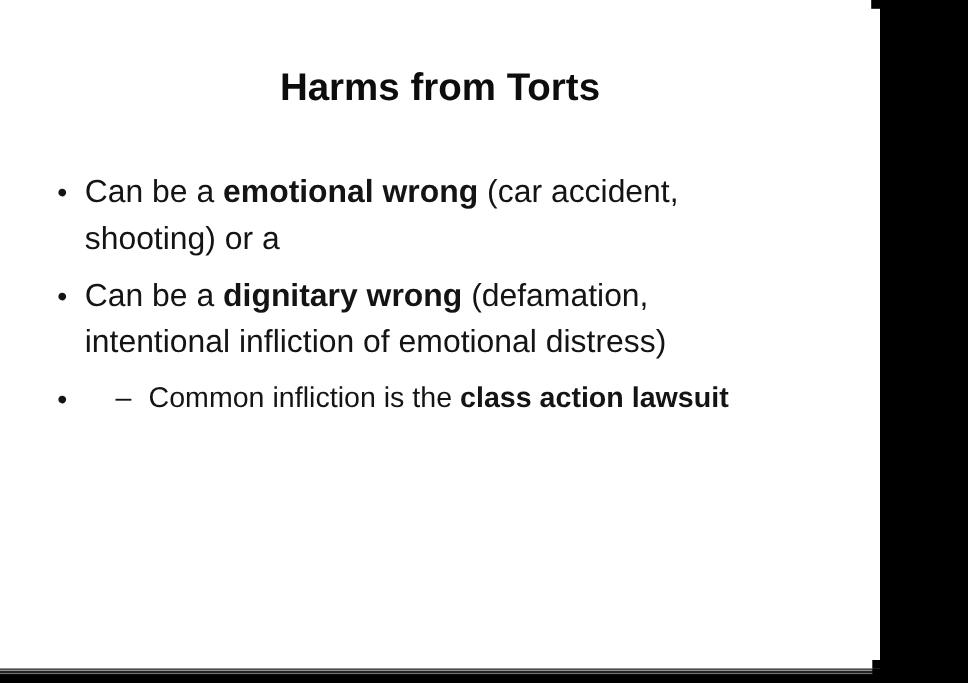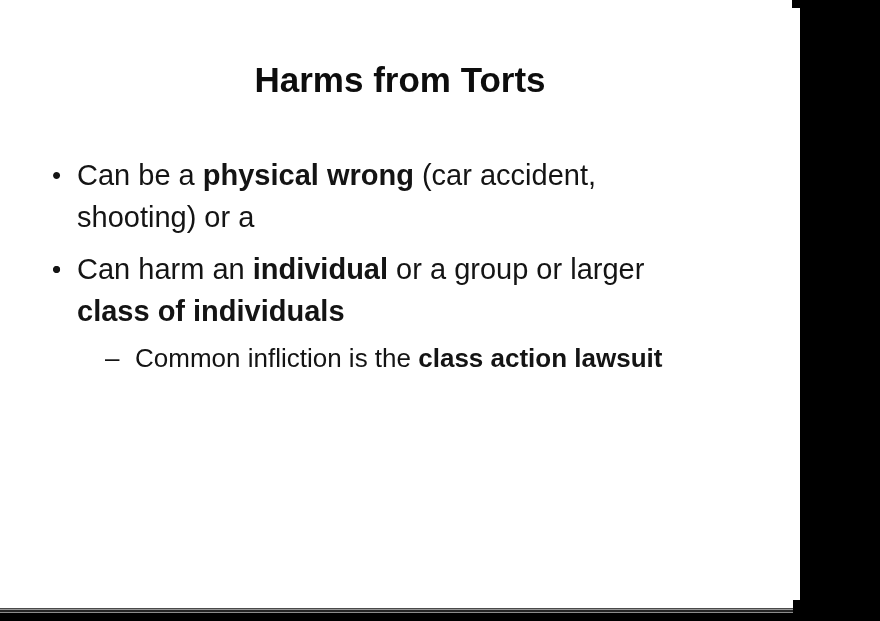--- a/index.html
+++ b/index.html
@@ -88,30 +88,30 @@
 <div class="stage">
 
   <div class="slide">
 
     <h1 class="title">Harms from Torts</h1>
 
     <ul class="bullets">
 
       <li class="bullet">
         <span class="marker">•</span>
-        <span><span>Can be a </span><span class="b">physical wrong</span><span> (car accident, shooting) or a</span></span>
+        <span><span>Can be a </span><span class="b">emotional wrong</span><span> (car accident, shooting) or a</span></span>
       </li>
 
       <li class="bullet">
         <span class="marker">•</span>
+        <span><span>Can be a </span><span class="b">dignitary wrong</span><span> (defamation, intentional infliction of emotional distress)</span></span>
       </li>
 
       <li class="bullet">
         <span class="marker">•</span>
-        <span><span>Can harm an </span><span class="b">individual</span><span> or a group or larger </span><span class="b">class of individuals</span></span>
 
         <ul class="sub-bullets">
           <li class="sub-bullet">
             <span class="marker">–</span>
             <span><span>Common infliction is the </span><span class="b">class action lawsuit</span></span>
           </li>
         </ul>
       </li>
 
     </ul>

